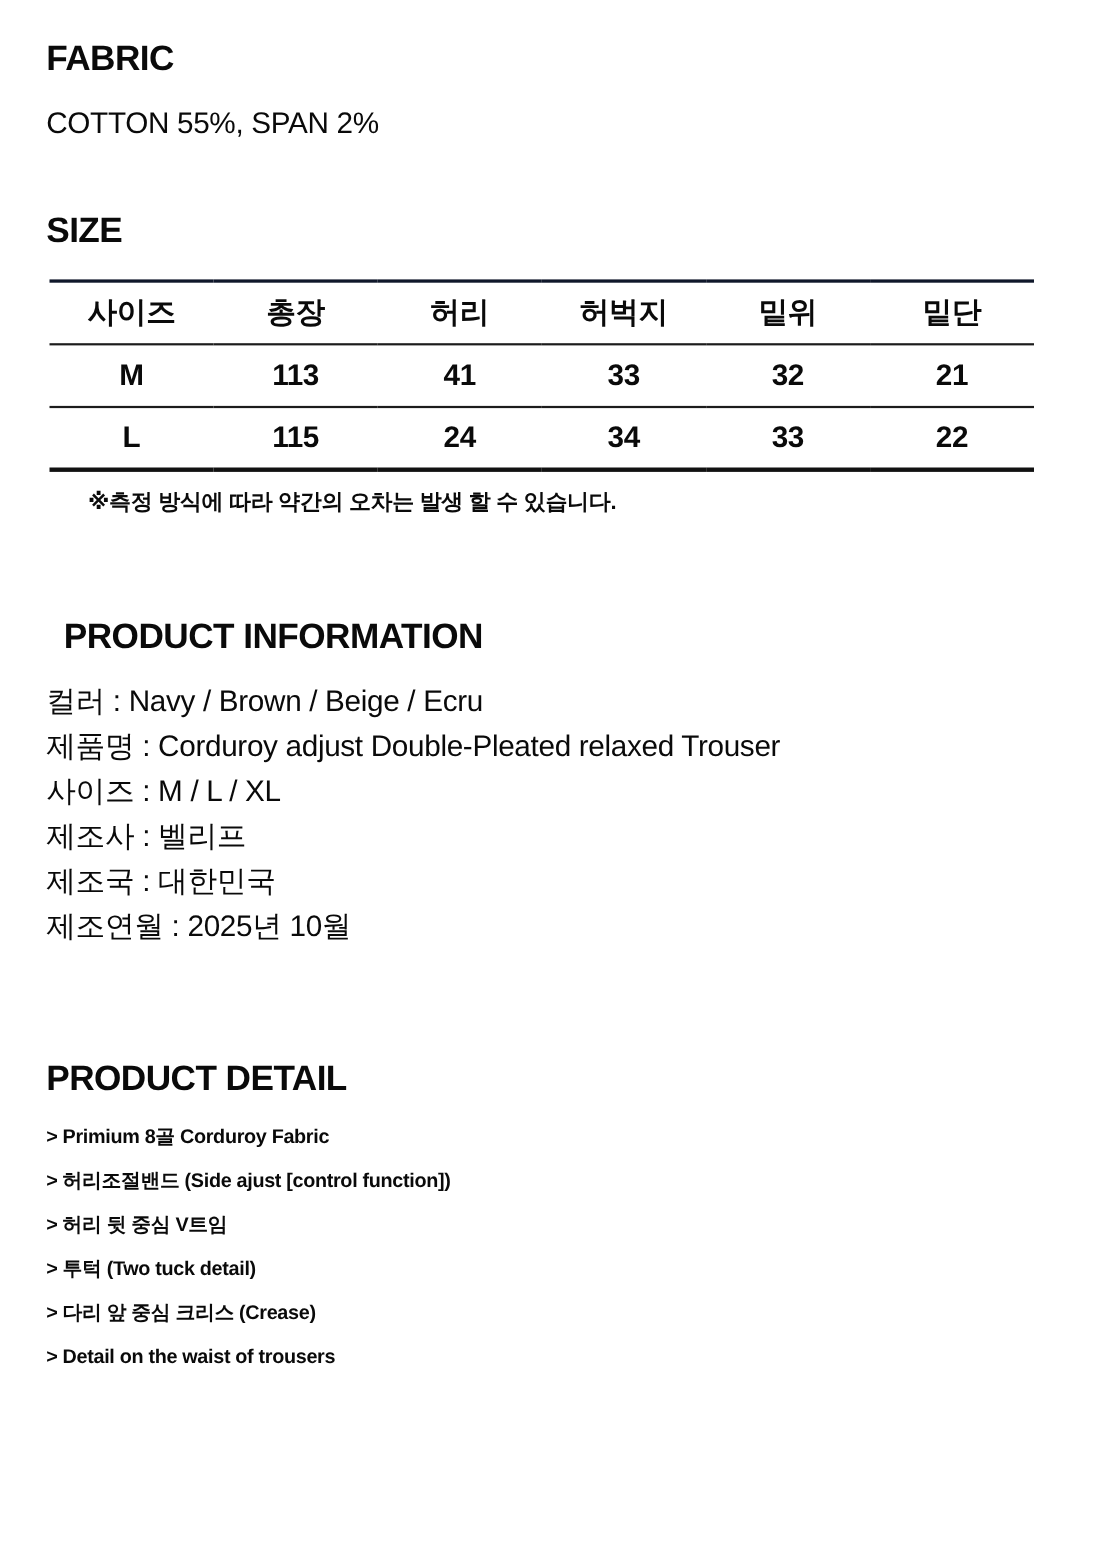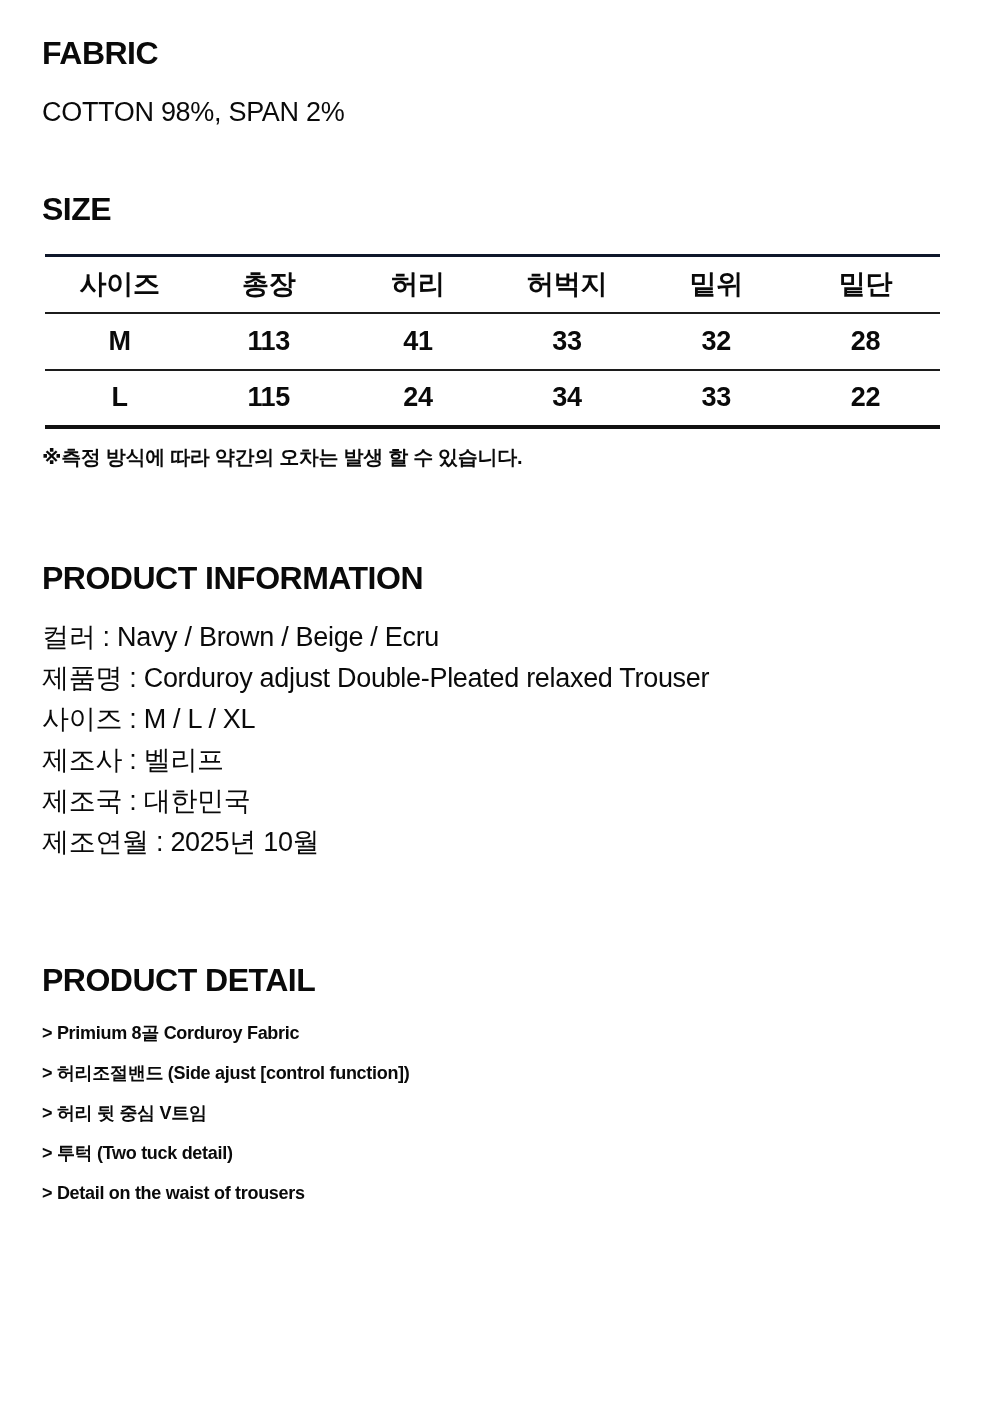--- a/index.html
+++ b/index.html
@@ -51,22 +51,23 @@
     border-bottom: 2px solid #1c1c1c;
     padding: 0;
   }
   .size-table tbody tr:last-child td { border-bottom: none; }
   .size-note {
     margin-top: 14px;
     font-size: 20px;
     font-weight: 700;
     line-height: 28px;
     letter-spacing: -0.3px;
+    margin-left: 38px;
   }
-  .info-heading { margin-top: 88px; }
+  .info-heading { margin-top: 88px; margin-left: 16px; }
   .info-lines { margin-top: 20px; }
   .info-line {
     font-size: 27px;
     font-weight: 400;
     line-height: 41px;
     letter-spacing: -0.3px;
     white-space: nowrap;
   }
   .detail-heading { margin-top: 98px; }
   .detail-lines { margin-top: 14px; }
@@ -78,21 +79,21 @@
     white-space: nowrap;
   }
 </style>
 </head>
 <body>
 
 <div class="page">
 
   <section>
     <h2 class="heading">FABRIC</h2>
-    <p class="fabric-comp">COTTON 98%, SPAN 2%</p>
+    <p class="fabric-comp">COTTON 55%, SPAN 2%</p>
   </section>
 
   <section>
     <h2 class="heading size-heading">SIZE</h2>
     <table class="size-table">
       <thead>
         <tr id="size-table-head">
             <th>사이즈</th>
             <th>총장</th>
             <th>허리</th>
@@ -101,21 +102,21 @@
             <th>밑단</th>
           </tr>
       </thead>
       <tbody id="size-table-body">
           <tr>
             <td>M</td>
             <td>113</td>
             <td>41</td>
             <td>33</td>
             <td>32</td>
-            <td>28</td>
+            <td>21</td>
           </tr>
           <tr>
             <td>L</td>
             <td>115</td>
             <td>24</td>
             <td>34</td>
             <td>33</td>
             <td>22</td>
           </tr>
         </tbody>
@@ -135,17 +136,18 @@
       </div>
   </section>
 
   <section>
     <h2 class="heading detail-heading">PRODUCT DETAIL</h2>
     <div class="detail-lines" id="detail-lines">
         <div class="detail-line">&gt; Primium 8골 Corduroy Fabric</div>
         <div class="detail-line">&gt; 허리조절밴드 (Side ajust [control function])</div>
         <div class="detail-line">&gt; 허리 뒷 중심 V트임</div>
         <div class="detail-line">&gt; 투턱 (Two tuck detail)</div>
+        <div class="detail-line">&gt; 다리 앞 중심 크리스 (Crease)</div>
         <div class="detail-line">&gt; Detail on the waist of trousers</div>
       </div>
   </section>
 
 </div>
 
 </body></html>

